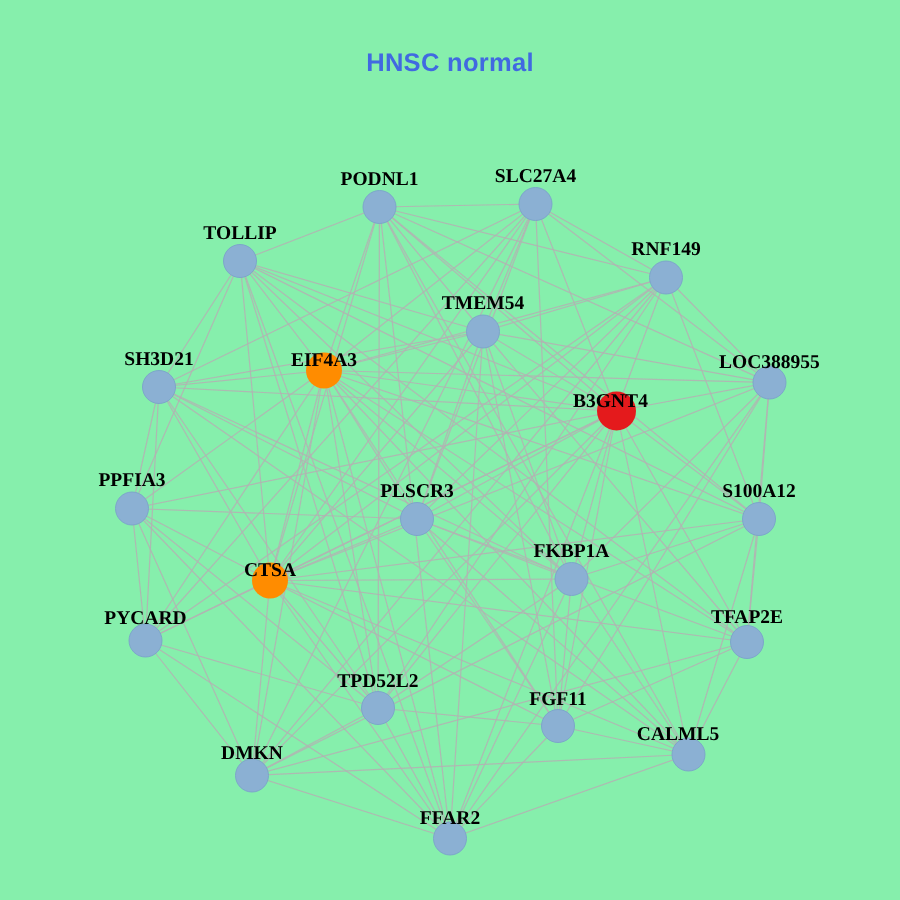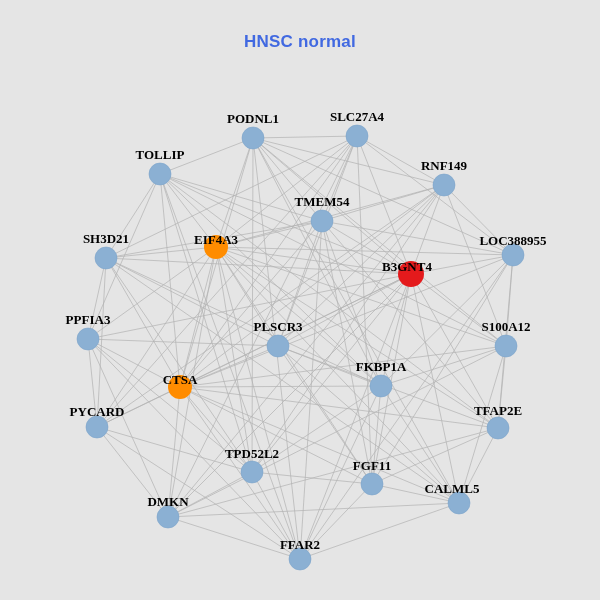--- a/index.html
+++ b/index.html
@@ -32,21 +32,21 @@
   }
   svg.graph text {
     font-family: "Liberation Serif", serif;
     font-weight: bold;
     font-size: 13px;
   }
 </style>
 </head>
 <body>
 
-<div class="canvas" style="background: #e5e5e5;">
+<div class="canvas" style="background: #86efac;">
   <div class="chart-title" style="color: rgb(65, 105, 225);">HNSC normal</div>
   <svg class="graph" width="600" height="600" viewBox="0 0 600 600">
     <g>
         <line x1="216" y1="247" x2="253" y2="138" stroke="#B3B3B3" stroke-width="0.8" stroke-opacity="0.9"></line>
         <line x1="216" y1="247" x2="357" y2="136" stroke="#B3B3B3" stroke-width="0.8" stroke-opacity="0.9"></line>
         <line x1="216" y1="247" x2="160" y2="174" stroke="#B3B3B3" stroke-width="0.8" stroke-opacity="0.9"></line>
         <line x1="216" y1="247" x2="444" y2="185" stroke="#B3B3B3" stroke-width="0.8" stroke-opacity="0.9"></line>
         <line x1="216" y1="247" x2="322" y2="221" stroke="#B3B3B3" stroke-width="0.8" stroke-opacity="0.9"></line>
         <line x1="216" y1="247" x2="106" y2="258" stroke="#B3B3B3" stroke-width="0.8" stroke-opacity="0.9"></line>
         <line x1="216" y1="247" x2="513" y2="255" stroke="#B3B3B3" stroke-width="0.8" stroke-opacity="0.9"></line>

